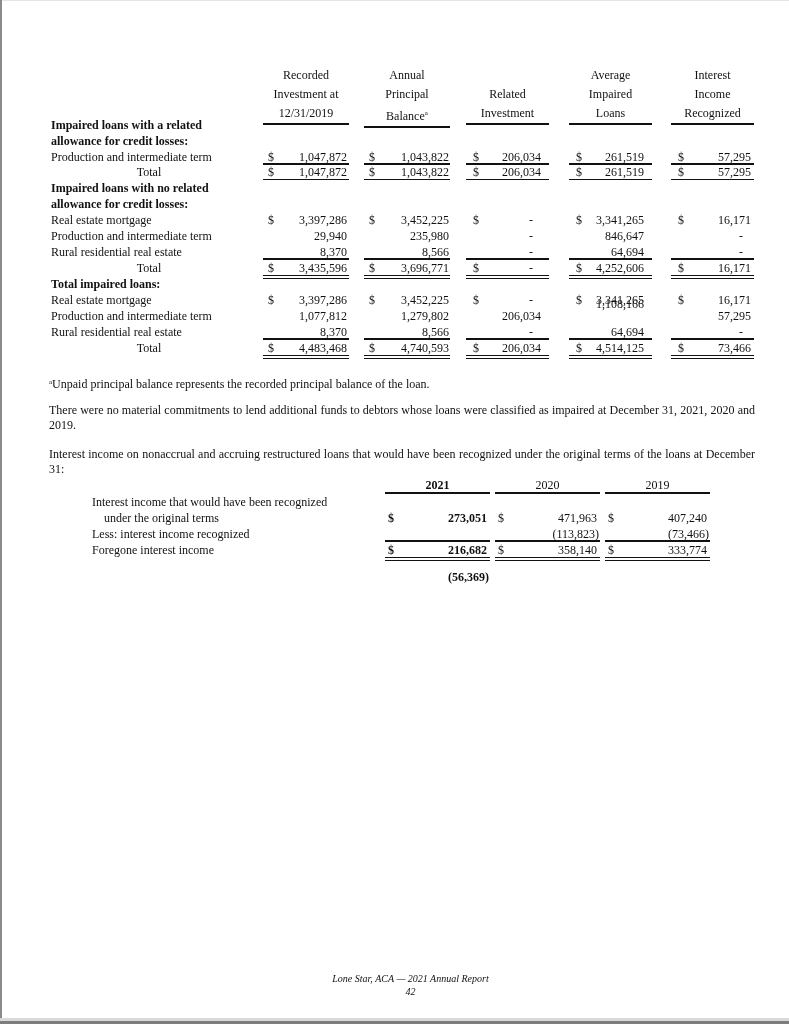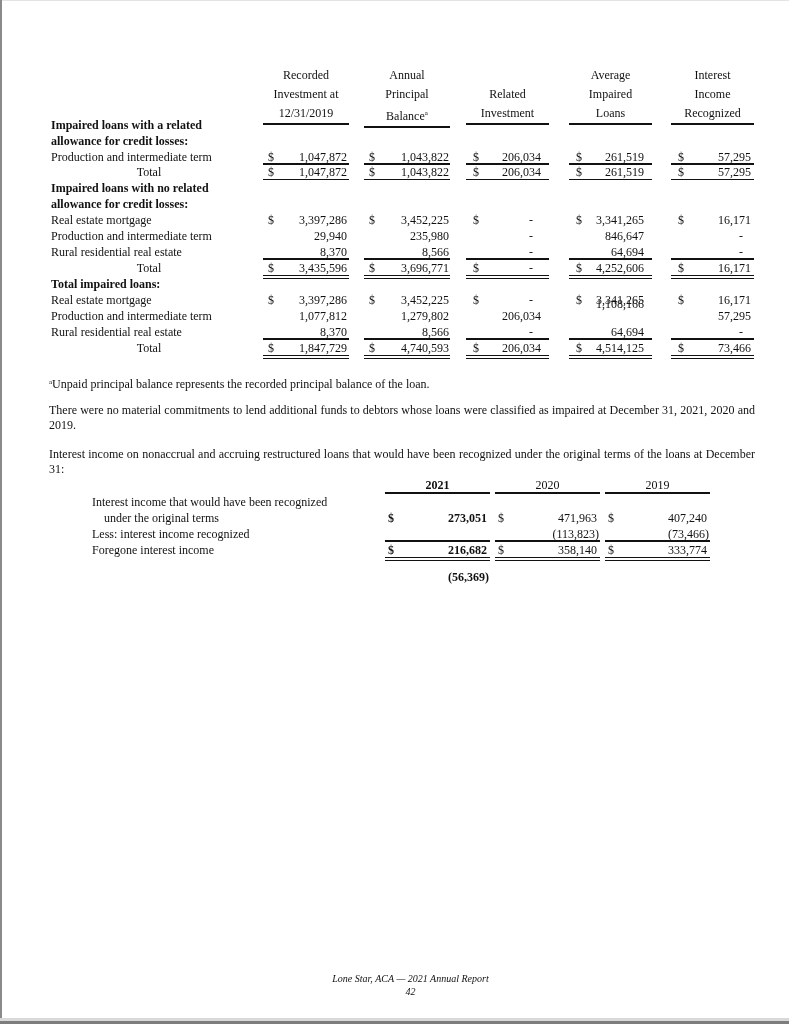--- a/index.html
+++ b/index.html
@@ -304,21 +304,21 @@
   </div>
   <div class="rule thick" style="top:338px;left:263px;width:86px;"></div>
   <div class="rule thick" style="top:338px;left:364px;width:86px;"></div>
   <div class="rule thick" style="top:338px;left:466px;width:83px;"></div>
   <div class="rule thick" style="top:338px;left:569px;width:83px;"></div>
   <div class="rule thick" style="top:338px;left:671px;width:83px;"></div>
 
   <div>
     <div class="cell" style="top:340px;left:268px;width:79px;">
         <span class="dol">$</span>
-        <span class="num">1,847,729</span>
+        <span class="num">4,483,468</span>
       </div>
     <div class="cell" style="top:340px;left:369px;width:80px;">
         <span class="dol">$</span>
         <span class="num">4,740,593</span>
       </div>
     <div class="cell" style="top:340px;left:473px;width:68px;">
         <span class="dol">$</span>
         <span class="num">206,034</span>
       </div>
     <div class="cell" style="top:340px;left:576px;width:68px;">

